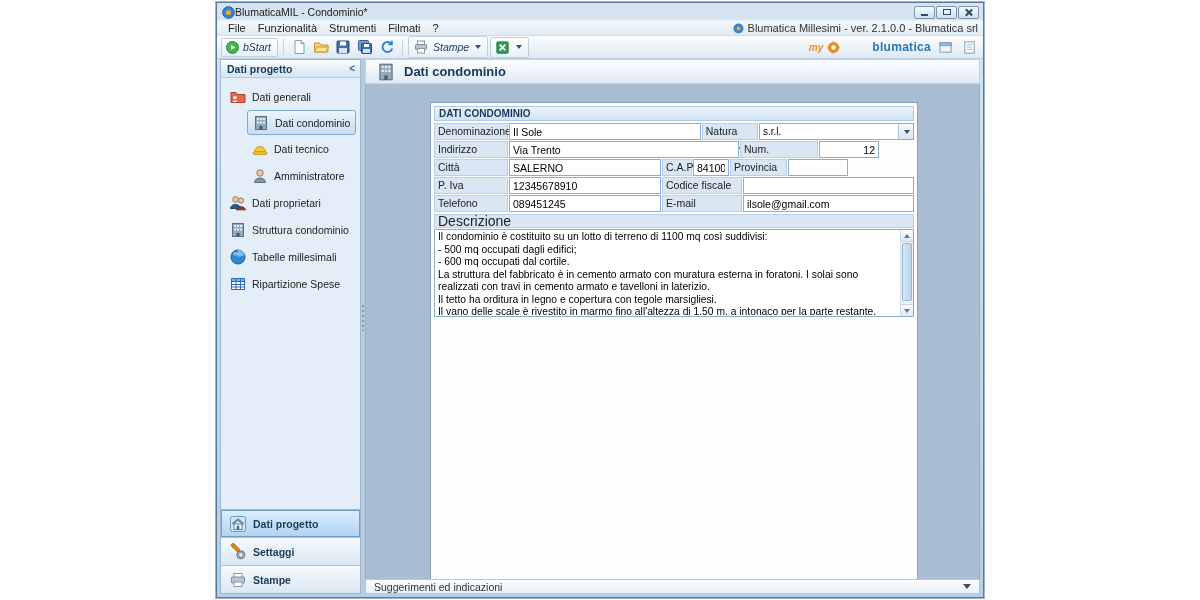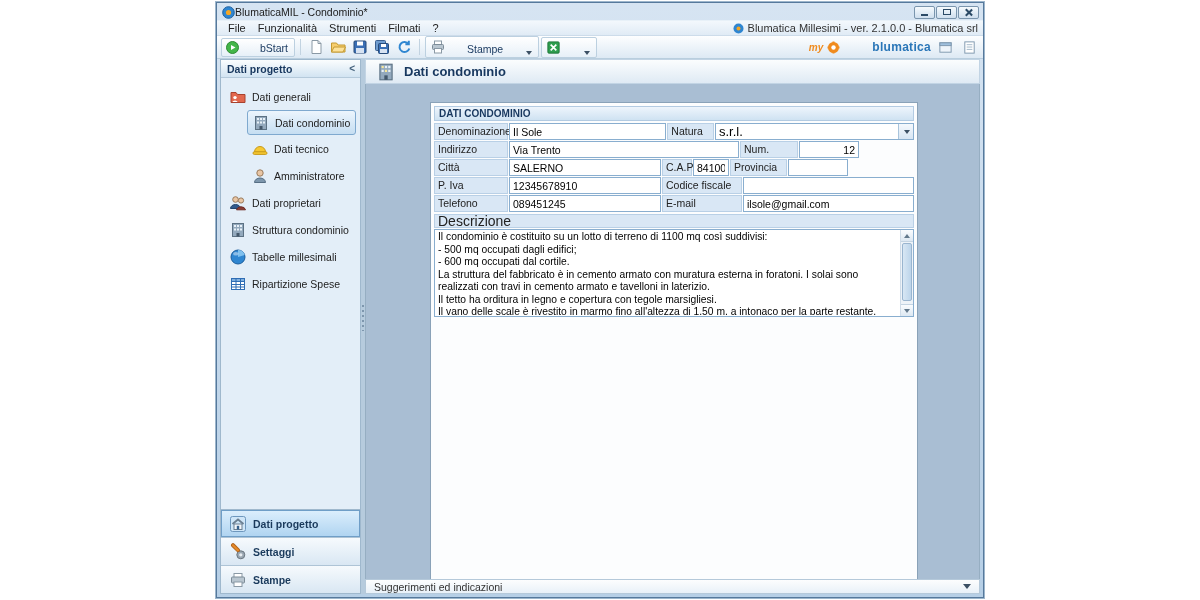--- a/index.html
+++ b/index.html
@@ -22,22 +22,22 @@
   .g-close:before { transform:rotate(45deg);} .g-close:after { transform:rotate(-45deg);}
   
   .menubar { height:16px; display:flex; align-items:center; padding:0 5px;
     background:linear-gradient(#f3f8fc,#e0ebf5); border-top:1px solid #e8f1f8;
     border-bottom:1px solid #cddcea; font-size:11px; color:#222; }
   .menu-item { padding:0 6px; cursor:default; }
   .menu-right { margin-left:auto; display:flex; align-items:center; gap:4px; color:#333; }
   
   .toolbar { height:23px; display:flex; align-items:center; gap:2px; padding:0 4px;
     background:linear-gradient(#fdfeff,#dde9f4); border-bottom:1px solid #b9cede; font-size:10.5px; }
-  .tb-btn { display:flex; align-items:flex-end; gap:21px; padding:2px 6px 2px 4px;
-    border:1px solid #bcd0e0; border-radius:2px; background:linear-gradient(#ffffff,#e7f0f8); color:#17375e; }
+  .tb-btn { display:flex; align-items:center; gap:4px; padding:2px 6px 2px 4px;
+    border:1px solid #bcd0e0; border-radius:2px; background:linear-gradient(#ffffff,#e7f0f8); color:#17375e;font-style:italic; }
   .tb-ico { width:20px; height:20px; display:flex; align-items:center; justify-content:center;
     border:1px solid transparent; border-radius:2px; }
   .tb-sep { width:1px; height:16px; background:#c2d3e1; margin:0 3px; }
   .caret { width:0; height:0; border-left:3px solid transparent; border-right:3px solid transparent;
     border-top:4px solid #3c5064; margin-left:2px; }
   .tb-right { margin-left:auto; display:flex; align-items:center; gap:4px; }
   .brand-my { color:#f08b1e; font-weight:bold; font-style:italic; font-size:10px; }
   .brand-name { color:#2a76b8; font-weight:bold; font-size:12px; letter-spacing:.3px;padding-left:28px; }
   
   .body { position:absolute; top:56px; left:3px; right:3px; bottom:3px; display:flex; }
@@ -73,24 +73,24 @@
     background:#fcfdfe; border:1px solid #8aa2b8; border-bottom:none; }
   .form-hdr { height:15px; margin:3px 3px 2px; background:linear-gradient(#eef5fc,#cfe2f2);
     border:1px solid #b3cbe2; font-weight:bold; font-size:10px; color:#17375e;
     line-height:13px; padding-left:4px; }
   .row { display:flex; height:17px; margin:0 3px 1px; gap:1px; font-size:10.5px; }
   .lbl { background:#d9e7f5; border:1px solid #b9d0e6; padding-left:3px; line-height:15px; color:#222; }
   .inp { background:#fff; border:1px solid #89aecf; padding:0 3px; font-size:10.5px;
     font-family:inherit; height:17px; color:#000; outline:none; }
   .ra { text-align:right; }
   .grow { flex:1; }
-  .w74{width:74px;} .w230{width:230px;} .w67{width:67px;} .w58{width:58px;} .w60{width:60px;}
+  .w74{width:74px;} .w230{width:230px;} .w67{width:67px;} .w58{width:78px;} .w60{width:60px;}
   .w152{width:152px;} .w43{width:30px;} .w36{width:36px;} .w57{width:57px;} .w80{width:80px;}
   .combo { display:flex; border:1px solid #89aecf; background:#fff; }
-  .combo .cinp { flex:1; border:none; height:15px; padding:0 3px; font-size:13px; font-family:inherit; outline:none; }
+  .combo .cinp { flex:1; border:none; height:15px; padding:0 3px; font-size:10px; font-family:inherit; outline:none; }
   .combo-btn { width:15px; background:linear-gradient(#f5f9fd,#d7e5f3); border-left:1px solid #a9c4dc;
     display:flex; align-items:center; justify-content:center; }
   .lbl-strip { height:14px; margin:2px 3px 1px; background:#d9e7f5; border:1px solid #b9d0e6;
     font-size:14px; line-height:12px; padding-left:3px; color:#222; }
   .ta-wrap { position:relative; margin:0 3px; height:88px; border:1px solid #89aecf; background:#fff; }
   .ta-text { position:absolute; left:3px; top:1px; right:15px; bottom:1px;
     font-size:10.3px; line-height:12.5px; white-space:pre-wrap; overflow:hidden; color:#000; }
   .ta-scroll { position:absolute; top:0; right:0; bottom:0; width:13px;
     background:#eef3f8; border-left:1px solid #d0dce8; }
   .sc-btn { height:12px; display:flex; align-items:center; justify-content:center;

